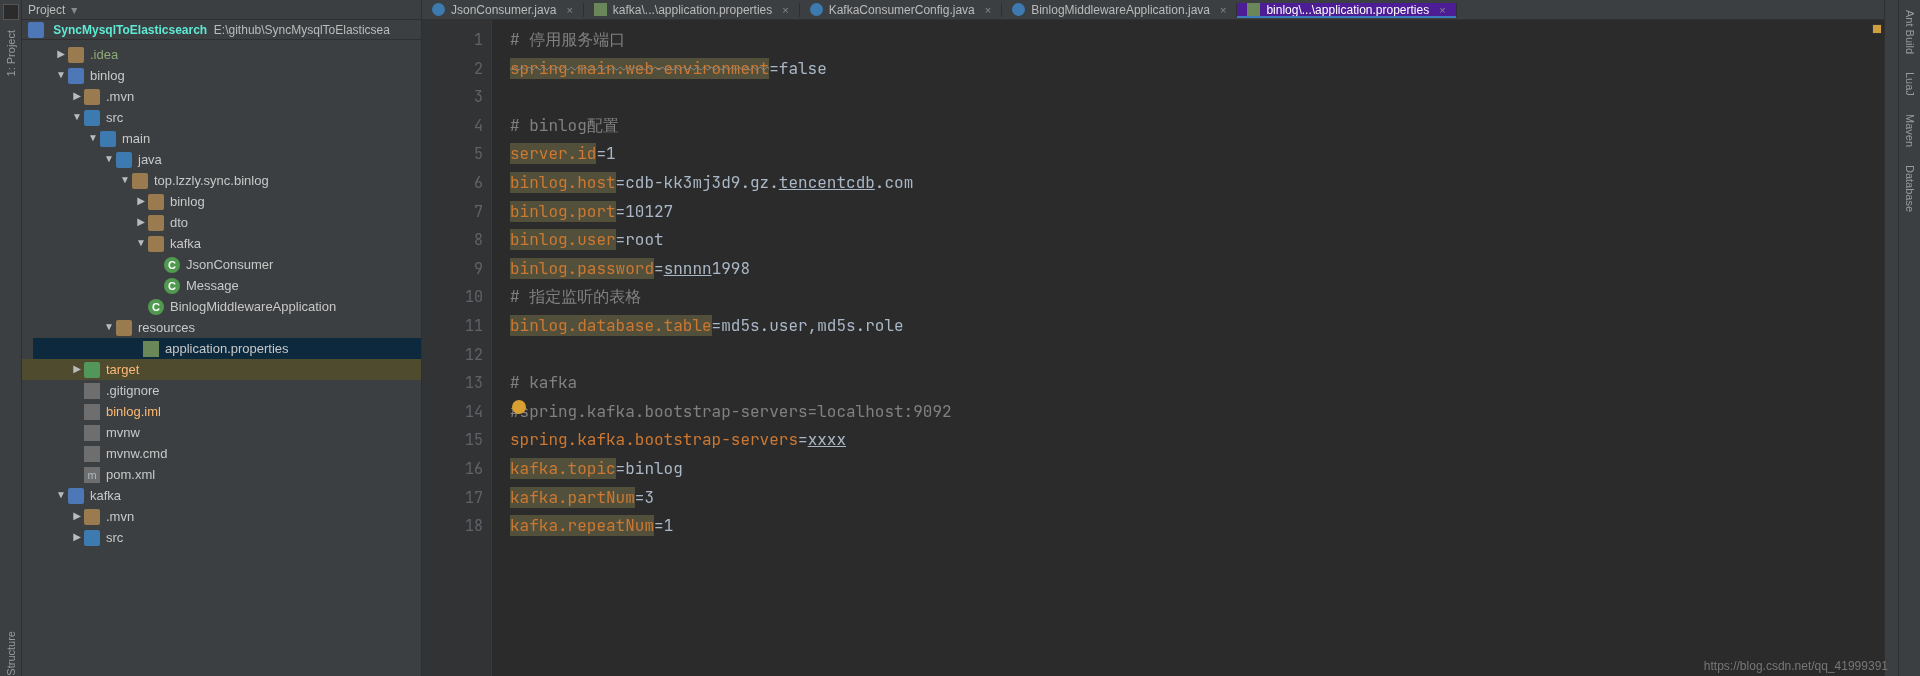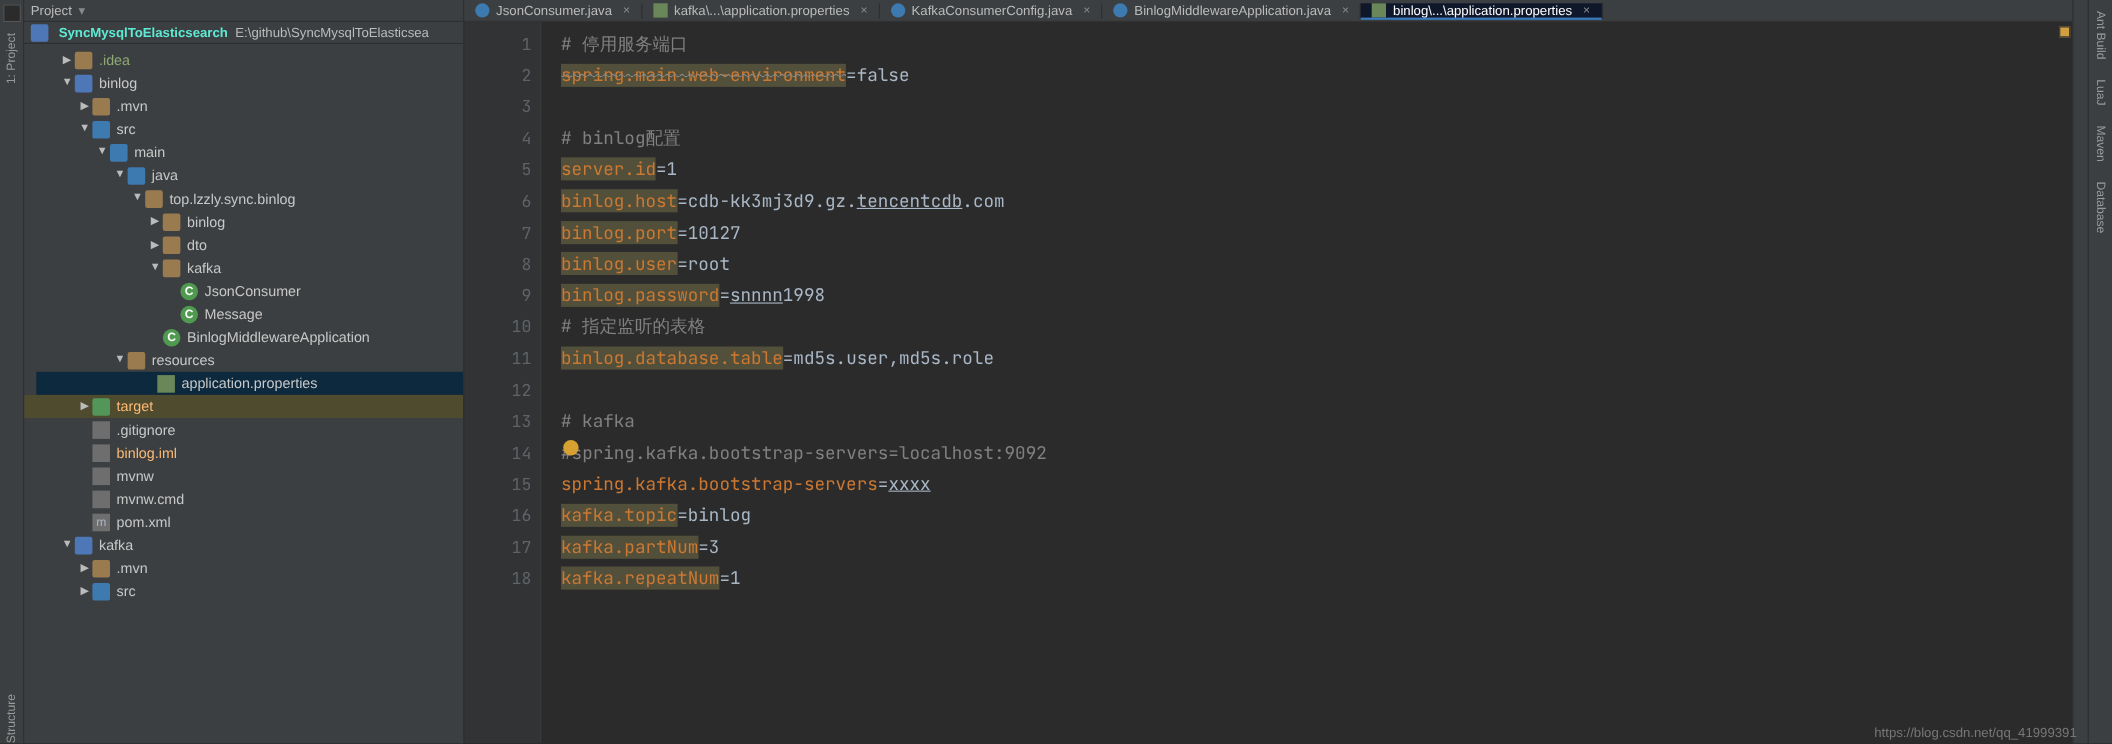--- a/index.html
+++ b/index.html
@@ -41,21 +41,21 @@
 .label.orange { color:#fdba74; }
 
 
 .editor { flex:1; display:flex; flex-direction:column; background:#2b2b2b; min-width:0; }
 .tabs { height: 20px; display:flex; align-items:center; border-bottom:1px solid #323232; background:#3c3f41; }
 .tab { display:flex; align-items:center; padding:0 10px; gap:6px; font-size:12px; color:#bbb; border-right:1px solid #2d2f30; position:relative; }
 .tab .tico { width:13px; height:13px; border-radius:2px; background:#6e6e6e; display:inline-flex; align-items:center; justify-content:center; font-size:9px; color:#fff; }
 .tab .tico.java { background:#3c7ab0; border-radius:50%; }
 .tab .tico.prop { background:#6a8759; border-radius:0; }
 .tab .close { font-size:11px; color:#888; margin-left:4px; cursor:pointer; }
-.tab.active { background:#0f172a; color:#fff; }
+.tab.active { background:#4c1d95; color:#fff; }
 .tab.active::after { content:""; position:absolute; left:0; right:0; bottom:-1px; height:2px; background:#3b7cbf; }
 
 .code-wrap { flex:1; display:flex; overflow:hidden; position:relative; }
 .gutter { width:70px; background:#313335; text-align:right; padding:6px 8px 6px 0; color:#606366; font-family:"JetBrains Mono","Consolas",monospace; font-size:15px; line-height:28.6px; border-right:1px solid #3a3a3a; }
 .code { flex:1; padding:6px 0 6px 18px; font-family:"JetBrains Mono","Consolas",monospace; font-size:16px; line-height:28.6px; white-space:pre; overflow:hidden; position:relative; }
 .code .line { position:relative; height:28.6px; }
 .code .hl-line { background:#323232; position:absolute; left:-18px; right:0; top:0; bottom:0; z-index:-1; }
 .k { color:#cc7832; }
 .v { color:#a9b7c6; }
 .c { color:#808080; }

